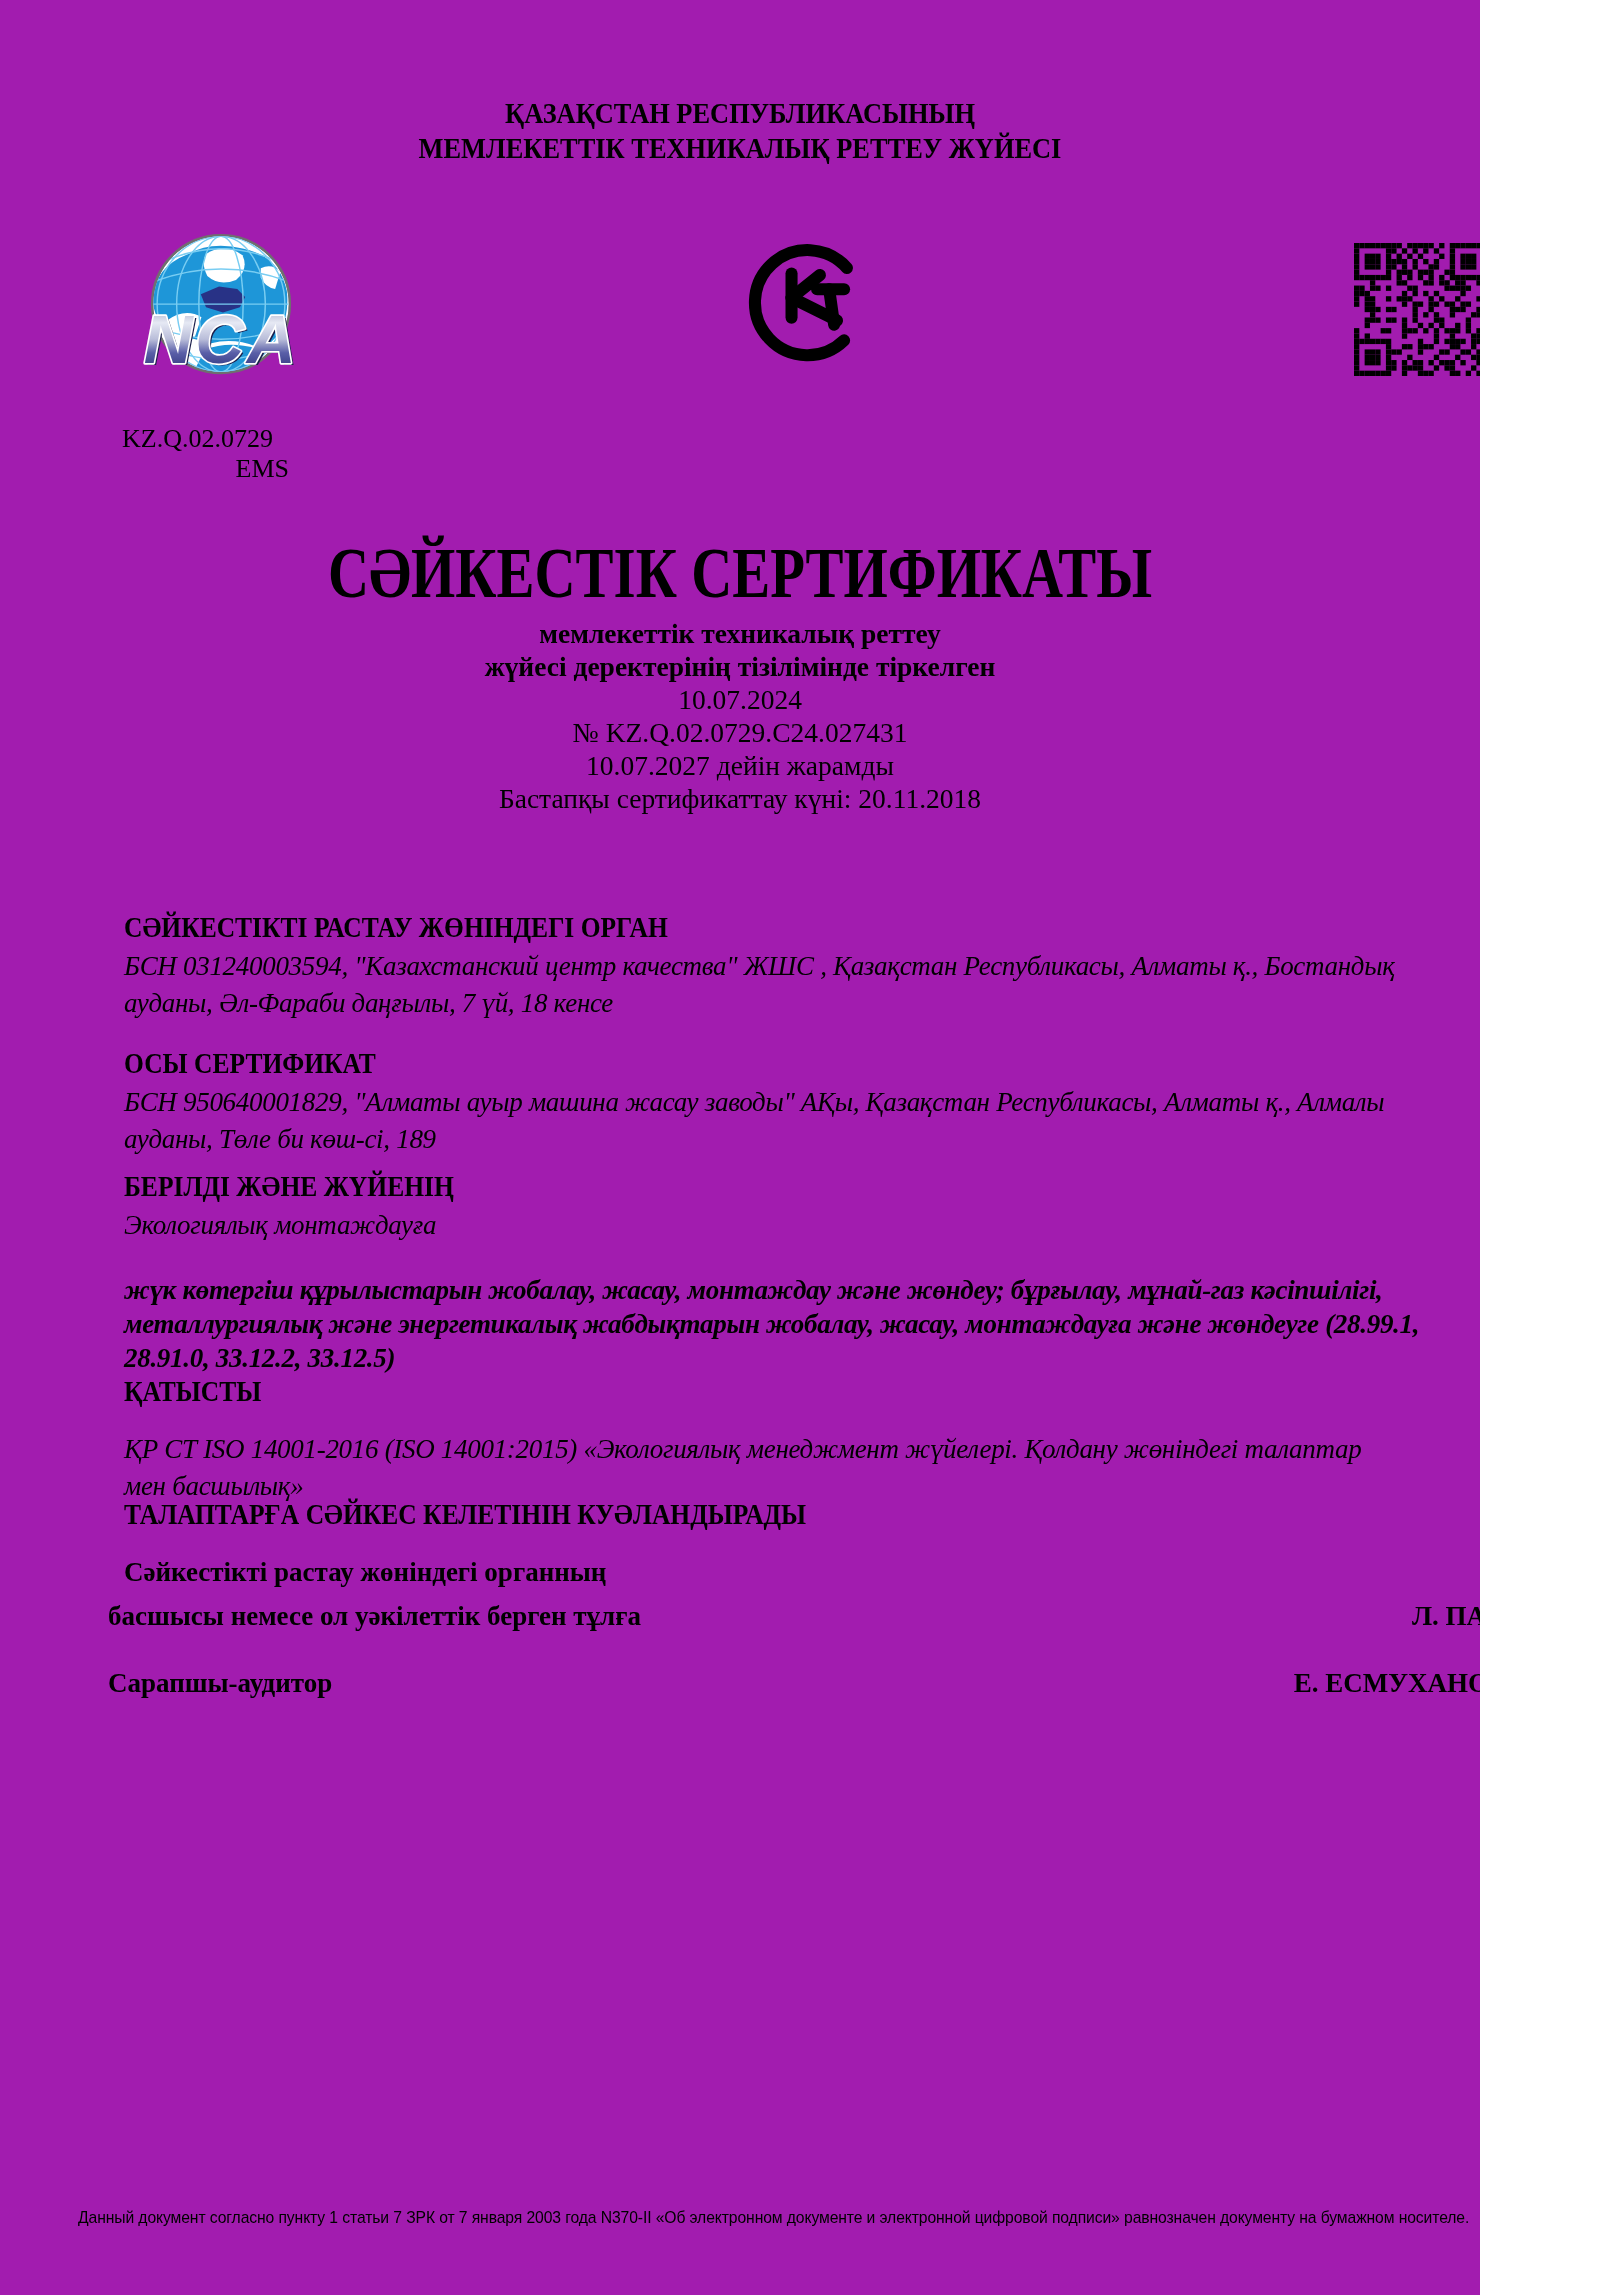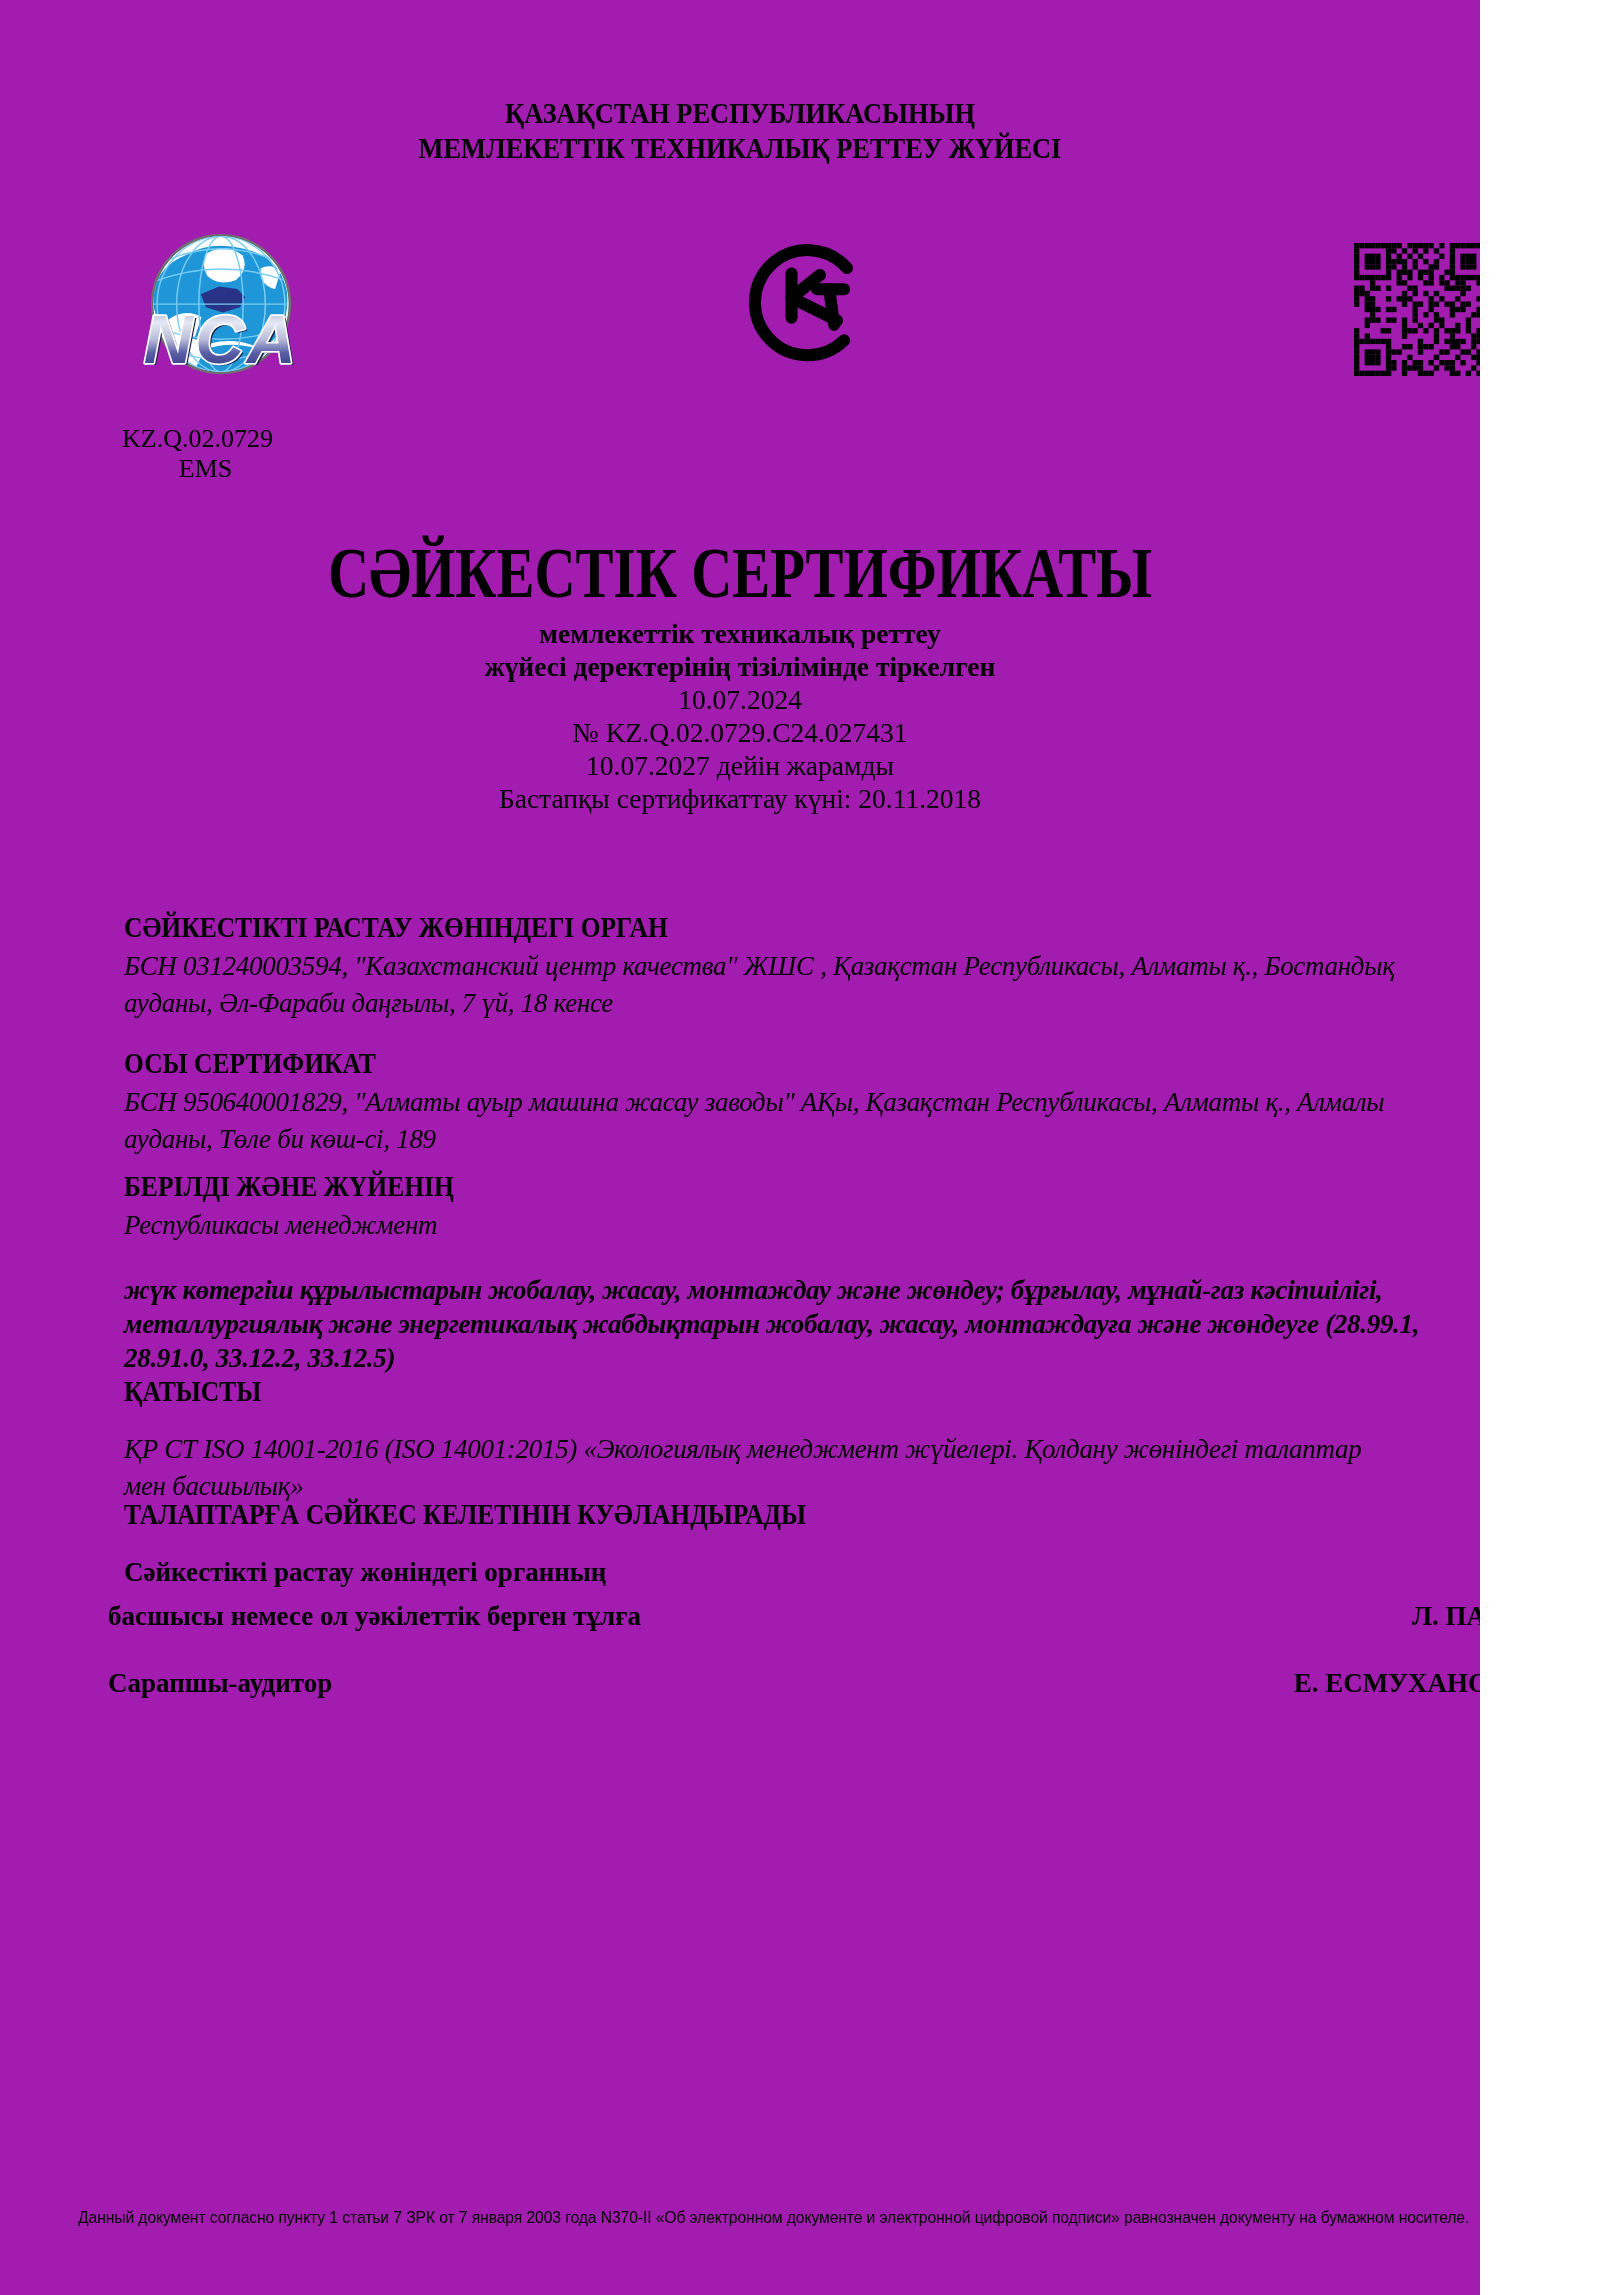--- a/index.html
+++ b/index.html
@@ -14,21 +14,21 @@
   .titleblock{top:617px;font-size:27.5px;line-height:33px;}
   .titleblock .b{font-weight:bold;}
   .sec-h{left:124px;font-weight:bold;font-size:29px;line-height:34px;
        transform:scaleX(.88);transform-origin:left top;white-space:nowrap;}
   .sec-p{left:124px;width:1497px;font-style:italic;font-size:27px;line-height:37px;
        white-space:pre-line;letter-spacing:-0.3px;}
   .sig-line{left:124px;width:1399px;font-weight:bold;font-size:27px;line-height:33px;}
   .sig-row{left:108px;width:1399px;display:flex;justify-content:space-between;
        font-weight:bold;font-size:27px;line-height:33px;}
   .accred{left:122px;top:424px;width:167px;font-size:26px;line-height:30px;}
-  .accred .ems{text-align:center;}
+  .accred .ems{text-align:right;}
   .footer{left:78px;top:2207px;width:1497px;font-family:"Liberation Sans",sans-serif;
        font-size:15.7px;line-height:21.6px;letter-spacing:-0.1px;}
   svg{display:block;}
 </style>
 </head>
 <body>
 
 <div class="page">
 
   <div class="abs ctr hdr">
@@ -424,21 +424,21 @@
 
   <div class="abs sec-h" style="top:910px;">СӘЙКЕСТІКТІ РАСТАУ ЖӨНІНДЕГІ ОРГАН</div>
   <div class="abs sec-p" style="top:948px;">БСН 031240003594, "Казахстанский центр качества" ЖШС , Қазақстан Республикасы, Алматы қ., Бостандық
 ауданы, Әл-Фараби даңғылы, 7 үй, 18 кенсе</div>
 
   <div class="abs sec-h" style="top:1046px;">ОСЫ СЕРТИФИКАТ</div>
   <div class="abs sec-p" style="top:1084px;">БСН 950640001829, "Алматы ауыр машина жасау заводы" АҚы, Қазақстан Республикасы, Алматы қ., Алмалы
 ауданы, Төле би көш-сі, 189</div>
 
   <div class="abs sec-h" style="top:1169px;">БЕРІЛДІ ЖӘНЕ ЖҮЙЕНІҢ</div>
-  <div class="abs sec-p" style="top:1207px;">Республикасы менеджмент</div>
+  <div class="abs sec-p" style="top:1207px;">Экологиялық монтаждауға</div>
 
   <div class="abs sec-p" style="top:1273px;line-height:34px;font-weight:bold;">жүк көтергіш құрылыстарын жобалау, жасау, монтаждау және жөндеу; бұрғылау, мұнай-газ кәсіпшілігі,
 металлургиялық және энергетикалық жабдықтарын жобалау, жасау, монтаждауға және жөндеуге (28.99.1,
 28.91.0, 33.12.2, 33.12.5)</div>
   <div class="abs sec-h" style="top:1374px;">ҚАТЫСТЫ</div>
 
   <div class="abs sec-p" style="top:1431px;line-height:37px;">ҚР СТ ISO 14001-2016 (ISO 14001:2015) «Экологиялық менеджмент жүйелері. Қолдану жөніндегі талаптар
 мен басшылық»</div>
   <div class="abs sec-h" style="top:1497px;">ТАЛАПТАРҒА СӘЙКЕС КЕЛЕТІНІН КУӘЛАНДЫРАДЫ</div>
 

